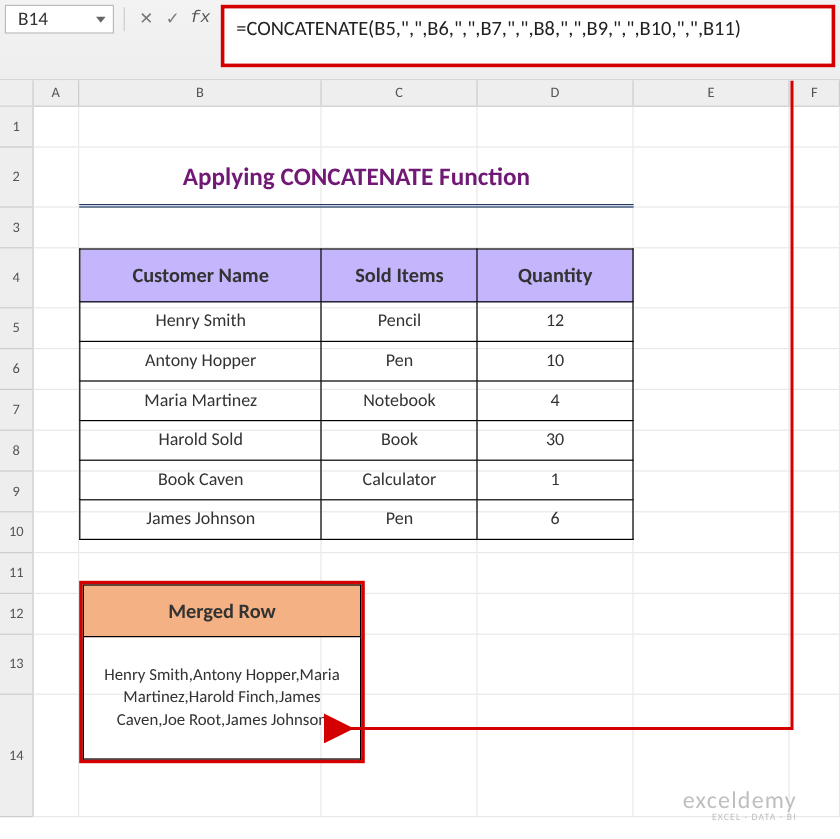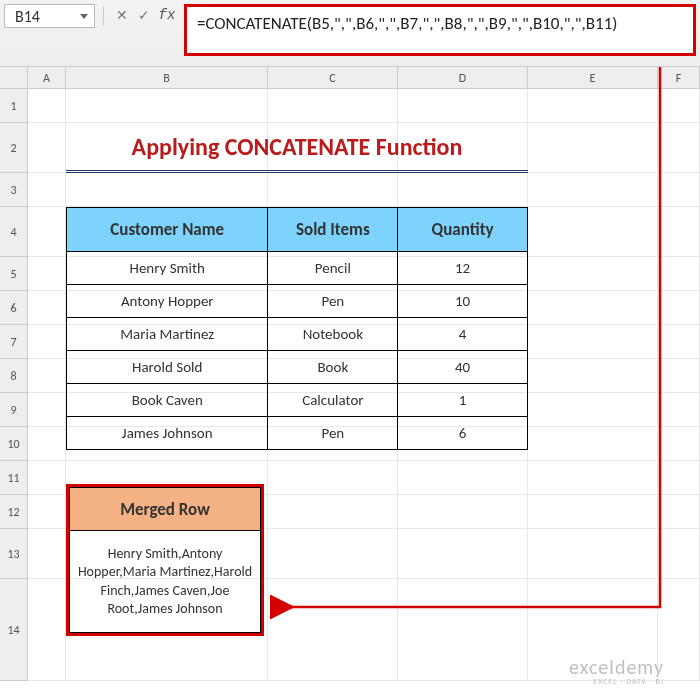--- a/index.html
+++ b/index.html
@@ -68,51 +68,51 @@
   
   .content-layer {
     position: absolute;
     left: 66px; 
     top: 22px;  
   }
   .title {
     width: 462px;
     height: 50px;
     display:flex; align-items:center; justify-content:center;
-    font-size: 24px;
+    font-size: 21px;
     font-weight: bold;
-    color:#b91c1c;
+    color:#701a75;
     border-bottom: 3px double #1f3864;
     margin-top: 34px;
   }
   .datatable {
     margin-top: 34px;
     border-collapse: collapse;
     width: 462px;
   }
   .datatable th, .datatable td {
     border:1px solid #000;
     text-align:center;
     height:33px;
     font-size:15px;
   }
   .datatable th {
-    background:#7dd3fc;
+    background:#c4b5fd;
     font-weight:bold;
     font-size:17px;
     height:44px;
     margin-top:15px;
   }
   .datatable .c1 { width:202px;}
   .datatable .c2 { width:130px;}
   .datatable .c3 { width:130px;}
   
   .merged-block {
     margin-top: 34px;
-    width: 198px;
+    width: 238px;
     border:3px solid #d40000;
   }
   .merged-head {
     background:#f4b183;
     border:1px solid #000;
     height:44px;
     display:flex; align-items:center; justify-content:center;
     font-size:17px; font-weight:bold;
   }
   .merged-body {
@@ -321,21 +321,21 @@
             <td>10</td>
           </tr>
       <tr>
             <td>Maria Martinez</td>
             <td>Notebook</td>
             <td>4</td>
           </tr>
       <tr>
             <td>Harold Sold</td>
             <td>Book</td>
-            <td>40</td>
+            <td>30</td>
           </tr>
       <tr>
             <td>Book Caven</td>
             <td>Calculator</td>
             <td>1</td>
           </tr>
       <tr>
             <td>James Johnson</td>
             <td>Pen</td>
             <td>6</td>

